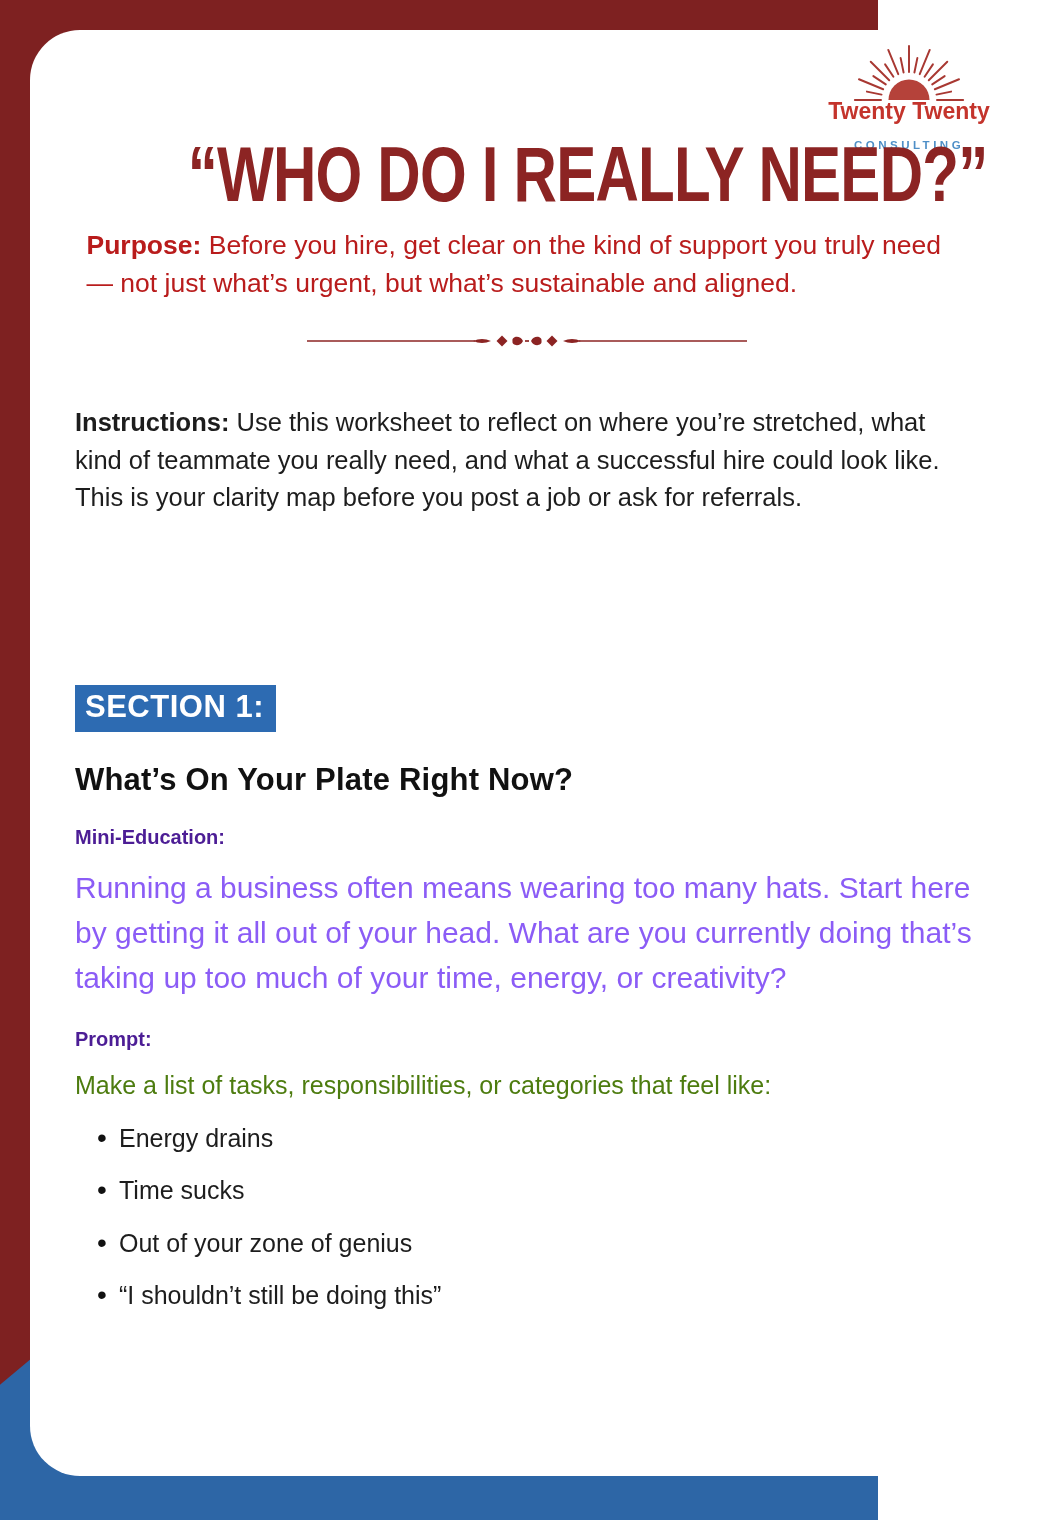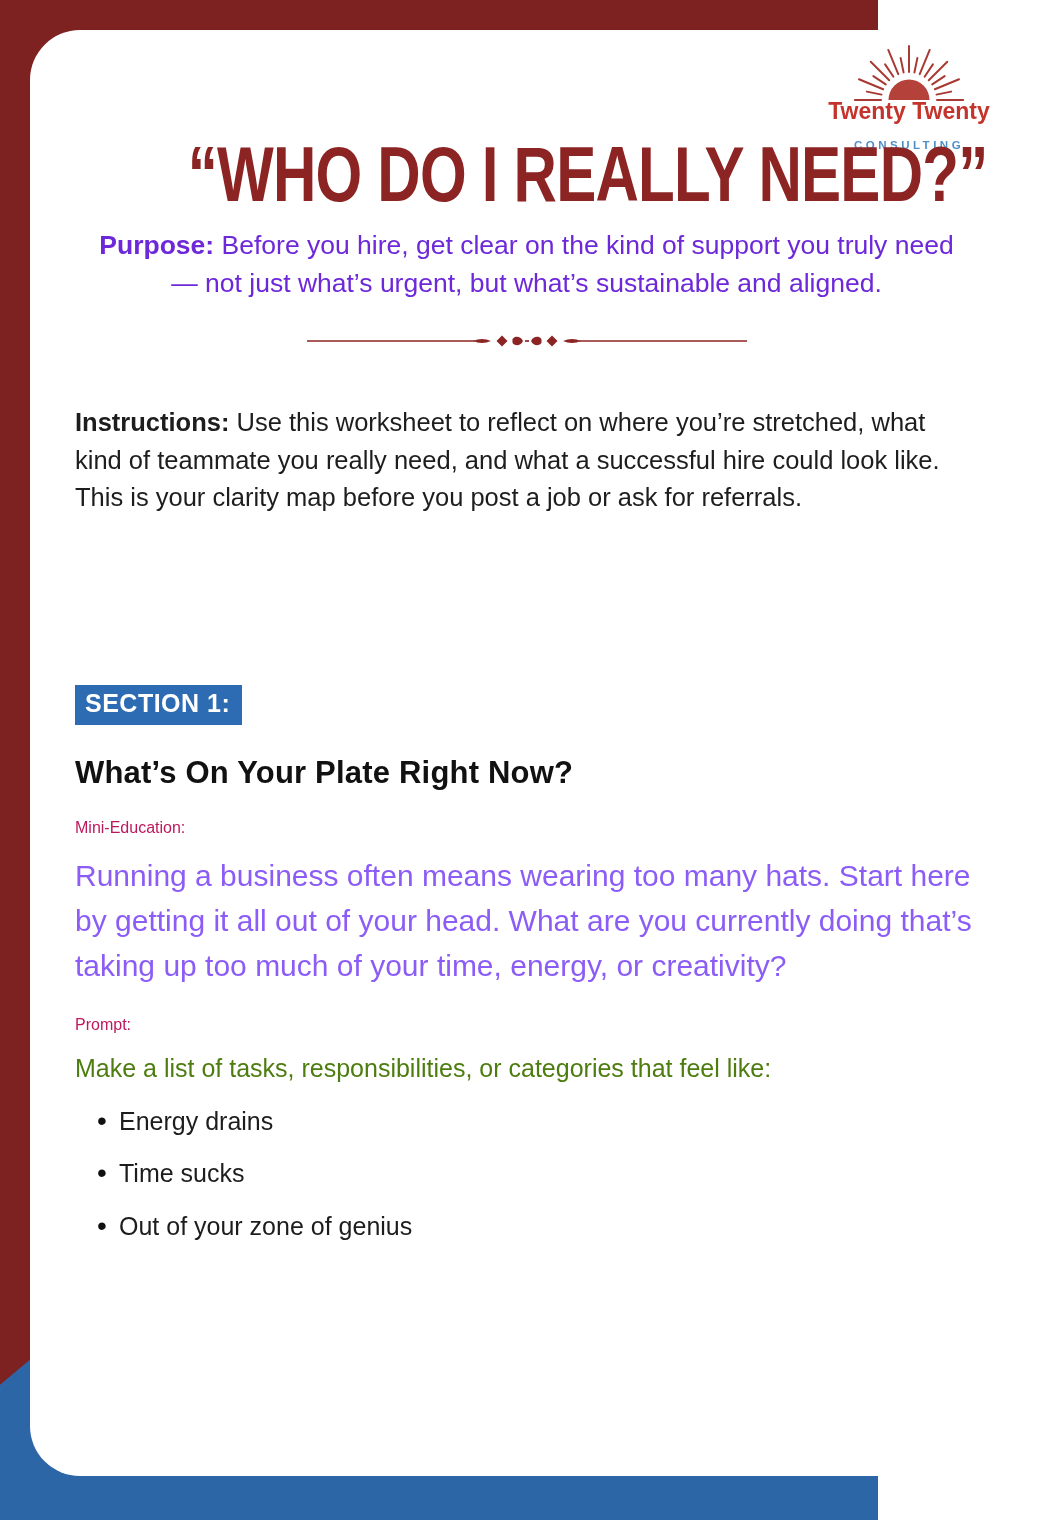--- a/index.html
+++ b/index.html
@@ -53,23 +53,22 @@
     transform: scaleX(0.78);
     transform-origin: center;
     letter-spacing: -1px;
     margin: 0;
   }
 
   
   .purpose {
     margin: 14px auto 0 auto;
     max-width: 880px;
-    text-align: center;
     font-size: 26.5px; line-height: 1.42;
-    color: #6d28d9;
+    color: #b91c1c;
     font-weight: 500;
   }
   .purpose b { font-weight: 800; }
 
   
   .divider-wrap { margin-top: 30px; text-align: center; }
 
   
   .instructions {
     margin: 50px auto 0 auto;
@@ -78,34 +77,34 @@
     max-width: 906px;
   }
   .instructions b { font-weight: 800; }
 
   
   .badge {
     display: inline-block;
     margin-top: 168px;
     background: #2D6BB2;
     color: #ffffff;
-    font-size: 25px; font-weight: 800;
+    font-size: 31px; font-weight: 800;
     letter-spacing: 0.5px;
     padding: 4px 12px 7px 10px;
   }
   .section-heading {
     margin: 30px 0 0 0;
     font-size: 31px; font-weight: 800;
     color: #111111;
     letter-spacing: 0.2px;
   }
   .sub-label {
     margin: 28px 0 0 0;
-    font-size: 16px; font-weight: 400;
-    color: #be185d;
+    font-size: 20px; font-weight: 700;
+    color: #4c1d95;
   }
   .body-para {
     margin: 16px 0 0 0;
     font-size: 30px; line-height: 1.5;
     color: #8b5cf6;
     max-width: 910px;
   }
   .list-lead {
     margin: 16px 0 0 0;
     font-size: 25px; line-height: 1.5;
@@ -199,17 +198,18 @@
       <p class="body-para">Running a business often means wearing too many hats. Start here by getting it all out of your head. What are you currently doing that’s taking up too much of your time, energy, or creativity?</p>
 
       <h3 class="sub-label">Prompt:</h3>
 
       <p class="list-lead">Make a list of tasks, responsibilities, or categories that feel like:</p>
 
       <ul class="prompt-list">
         <li>Energy drains</li>
         <li>Time sucks</li>
         <li>Out of your zone of genius</li>
+        <li>“I shouldn’t still be doing this”</li>
       </ul>
 
     </div>
   </div>
 </div>
 
 </body></html>

